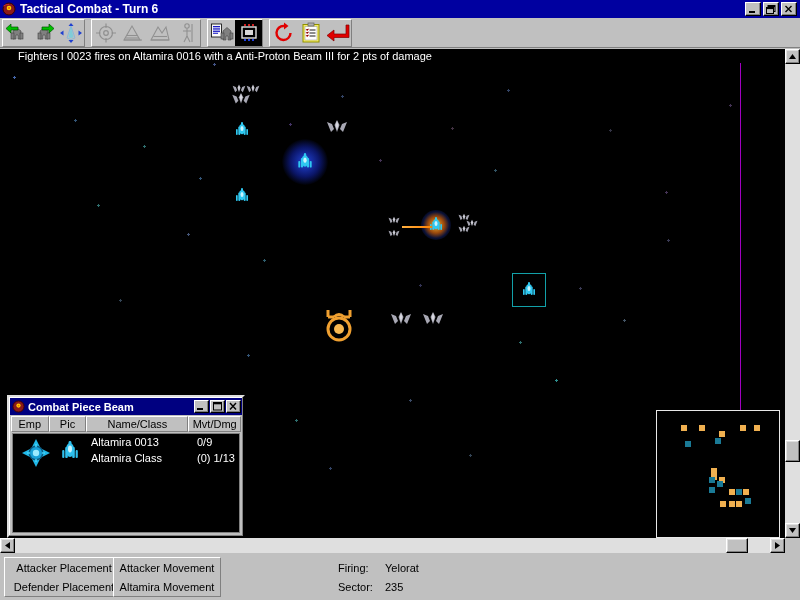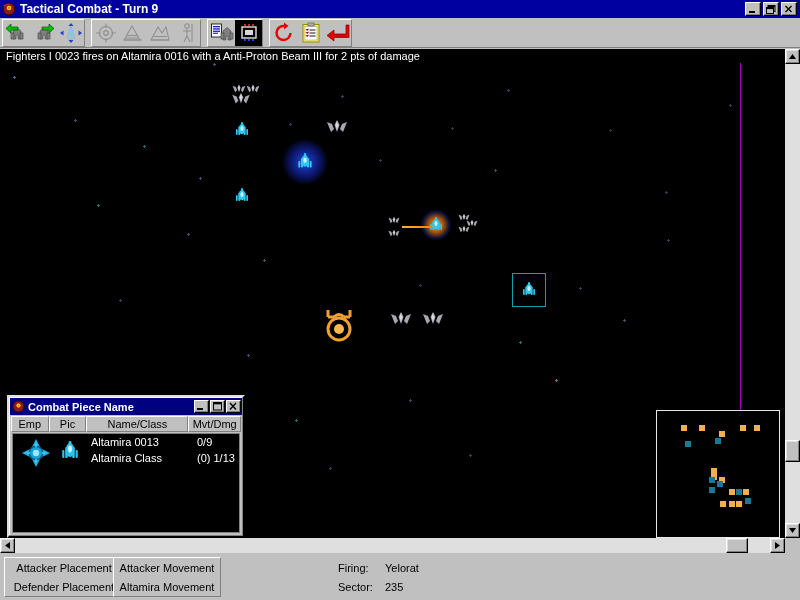--- a/index.html
+++ b/index.html
@@ -56,21 +56,21 @@
     display: flex; align-items: center; justify-content: center;
     background: #c0c0c0; position: relative;
   }
   .tbtn.dark { background: #000000; }
   .tbtn svg { display: block; }
 
   
   .msgbar {
     position: absolute; left: 0; top: 49px; width: 785px; height: 14px;
     background: #000000; color: #ffffff;
-    font-size: 11px; padding-left: 6px; line-height: 14px;
+    font-size: 11px; padding-left: 18px; line-height: 14px;
     white-space: nowrap; overflow: hidden;
     font-family: "Liberation Sans", sans-serif;
   }
 
   
   .combatview {
     position: absolute; left: 0; top: 49px; width: 785px; height: 489px;
     background: #000000; overflow: hidden;
   }
   .starfield { position: absolute; inset: 0; }
@@ -222,21 +222,21 @@
   <div class="titlebar">
     <div class="titlebar-icon">
       <svg class="tb-ico-svg" width="14" height="14" viewBox="0 0 14 14">
         <circle cx="7" cy="7" r="6" fill="#8b1a1a"></circle>
         <circle cx="7" cy="7" r="6" fill="none" stroke="#3a0000" stroke-width="1"></circle>
         <circle cx="7" cy="6" r="2.3" fill="#ffd000"></circle>
         <circle cx="7" cy="6" r="1" fill="#ff6000"></circle>
         <path d="M1.5 4 Q4 2 7 2.5" stroke="#c03030" stroke-width="1" fill="none"></path>
       </svg>
     </div>
-    <div class="titlebar-text">Tactical Combat - Turn 9</div>
+    <div class="titlebar-text">Tactical Combat - Turn 6</div>
     <div class="tb-buttons">
       <div class="tb-btn">
         <svg width="10" height="9" viewBox="0 0 10 9">
             <rect x="1" y="6" width="6" height="2" fill="#000"></rect>
           </svg>
       </div>
       <div class="tb-btn">
         <svg width="10" height="9" viewBox="0 0 10 9">
           <rect x="2" y="0.5" width="7" height="6" fill="none" stroke="#000" stroke-width="1"></rect>
           <rect x="2" y="0.5" width="7" height="1.6" fill="#000"></rect>
@@ -636,21 +636,21 @@
   <div class="cpl">
     <div class="cpl-title">
       <div class="cpl-title-icon">
         <svg width="13" height="13" viewBox="0 0 14 14">
           <circle cx="7" cy="7" r="6" fill="#8b1a1a"></circle>
           <circle cx="7" cy="7" r="6" fill="none" stroke="#3a0000" stroke-width="1"></circle>
           <circle cx="7" cy="6" r="2.3" fill="#ffd000"></circle>
           <circle cx="7" cy="6" r="1" fill="#ff6000"></circle>
         </svg>
       </div>
-      <div class="cpl-title-text">Combat Piece Name</div>
+      <div class="cpl-title-text">Combat Piece Beam</div>
       <div class="cpl-btns">
         <div class="cpl-btn">
           <svg width="11" height="9" viewBox="0 0 11 9">
               <rect x="1" y="6" width="6" height="2" fill="#000"></rect>
             </svg>
         </div>
         <div class="cpl-btn">
           <svg width="11" height="9" viewBox="0 0 11 9">
             <rect x="1.5" y="0.5" width="8" height="7.5" fill="none" stroke="#000" stroke-width="1"></rect>
             <rect x="1.5" y="0.5" width="8" height="1.8" fill="#000"></rect>

